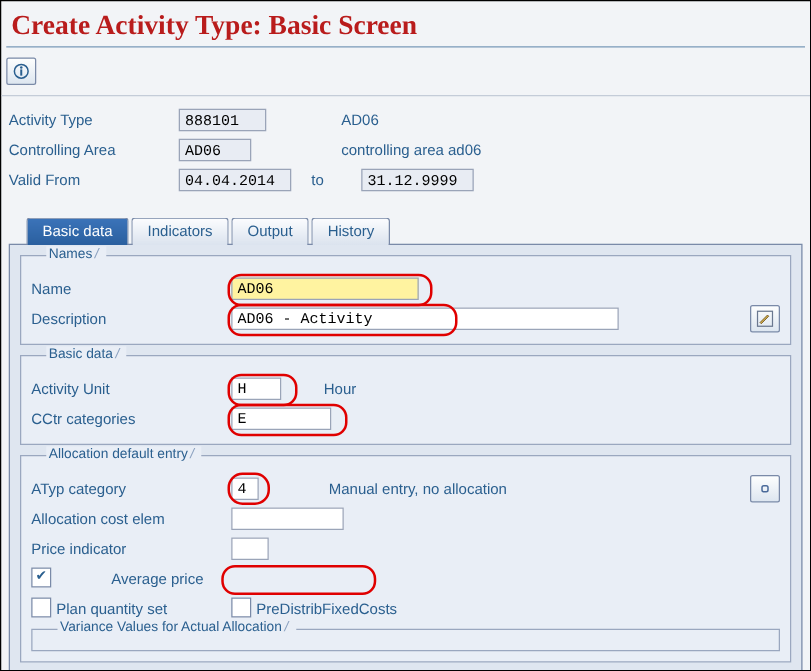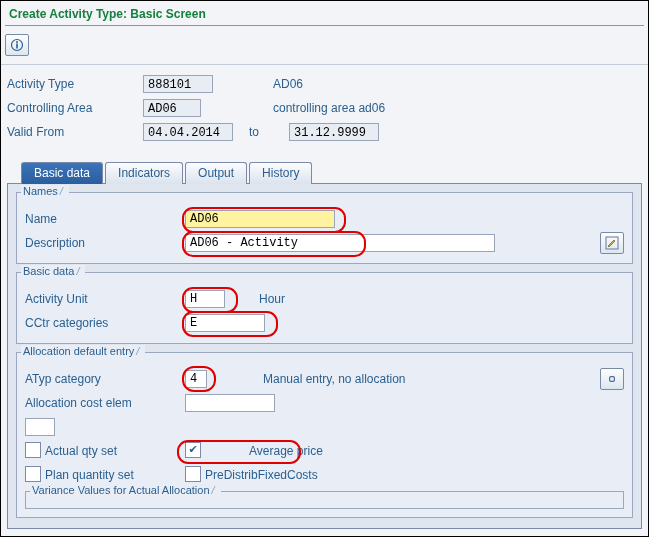--- a/index.html
+++ b/index.html
@@ -1,37 +1,37 @@
 <!DOCTYPE html>
 <html><head>
 <meta charset="utf-8">
 <style>
   html,body{margin:0;padding:0;font-family:Arial,Helvetica,sans-serif;font-size:12px;color:#000;background:#f2f4f7;}
   body{width:649px;height:537px;overflow:hidden;border:1px solid #000;box-sizing:border-box;position:relative;}
-  .title{font-family:Liberation Sans, sans-serif;font-size:12px;font-weight:bold;color:#15803d;padding:6px 8px 4px 8px;}
+  .title{font-family:Liberation Serif, serif;font-size:22px;font-weight:bold;color:#b91c1c;padding:6px 8px 4px 8px;}
   .rule{height:1px;background:#2a5f8f;margin:0 4px 6px 4px;opacity:.6;}
   .toolbar{padding:2px 4px 8px 4px;}
   .tool-btn{display:inline-block;width:22px;height:20px;border:1px solid #7a8aa8;background:linear-gradient(#fdfefe,#dde6f0);border-radius:2px;text-align:center;line-height:18px;cursor:pointer;}
   .tool-btn svg{vertical-align:middle;}
   .hdr-rule{height:1px;background:#c4ccd8;margin:0 0 6px 0;}
   .header-grid{padding:2px 6px 6px 6px;}
   .hdr-row{display:flex;align-items:center;height:22px;margin-bottom:2px;}
   .hdr-lab{width:136px;color:#2a5f8f;}
   .hdr-lab2{width:120px;color:#2a5f8f;padding-left:16px;}
   .inp{background:#fff;border:1px solid #9aa4b8;height:18px;line-height:18px;font-family:"Courier New",monospace;font-size:12px;padding:0 4px;box-sizing:border-box;}
   .ro{background:#e8ecf3;}
   .w70{width:70px;} .w58{width:58px;} .w90{width:90px;}
   
   .tabstrip{display:flex;align-items:flex-end;padding-left:20px;margin-top:10px;}
   .tab{border:1px solid #7a8aa8;border-bottom:none;background:linear-gradient(#fbfcfe,#dbe3ee);padding:3px 12px 4px 12px;margin-right:2px;border-radius:3px 3px 0 0;color:#2a5f8f;cursor:pointer;position:relative;top:1px;}
   .tab.sel{background:linear-gradient(#3b73b9,#2a5f9e);color:#fff;}
   .tab-body{margin:0 6px 0 6px;border:1px solid #7a8aa8;background:#dfe6f0;padding:8px 8px 8px 8px;height:346px;box-sizing:border-box;overflow:hidden;}
   
   .grp{border:1px solid #9aa7bf;background:#e9eef6;margin-bottom:8px;position:relative;padding:14px 8px 8px 8px;}
-  .grp-title{position:absolute;top:-8px;left:4px;background:#e9eef6;padding:0 6px 0 2px;color:#2a5f8f;font-size:11px;}
+  .grp-title{position:absolute;top:-8px;left:20px;background:#e9eef6;padding:0 6px 0 2px;color:#2a5f8f;font-size:11px;}
   .grp-title:after{content:"";}
   .slash{color:#8aa0bf;font-style:italic;padding-left:2px;}
   .frow{display:flex;align-items:center;height:24px;}
   .flab{width:160px;color:#2a5f8f;}
   .desc{color:#2a5f8f;padding-left:34px;}
   .cb{width:14px;height:14px;border:1px solid #7a8aa8;background:#fff;display:inline-block;vertical-align:middle;margin-right:4px;text-align:center;line-height:12px;font-size:11px;position:relative;top:-1px;}
   .cb.checked:before{content:"✔";color:#2a5f8f;font-size:11px;}
   
   .hl{position:absolute;border:2px solid #e00000;border-radius:11px;pointer-events:none;}
   
@@ -131,27 +131,24 @@
         <svg width="14" height="14" viewBox="0 0 14 14">
             <path d="M4 6a2 2 0 0 1 2-2h1v1.2H6A.8.8 0 0 0 5.2 6v2A.8.8 0 0 0 6 8.8h1V10H6a2 2 0 0 1-2-2Z M10 8a2 2 0 0 1-2 2H7V8.8h1A.8.8 0 0 0 8.8 8V6A.8.8 0 0 0 8 5.2H7V4h1a2 2 0 0 1 2 2Z" fill="#4a6a9a"></path>
           </svg>
       </span>
     </div>
     <div class="frow">
       <span class="flab">Allocation cost elem</span>
       <input class="inp" style="width: 90px;" value="">
     </div>
     <div class="frow">
+      <span class="flab">Price indicator</span>
       <input class="inp" style="width: 30px;" value="">
     </div>
     <div class="frow" style="position:relative;">
-      <span style="width:160px;display:flex;align-items:center;">
-        <span class="cb"></span>
-        <span style="color:#2a5f8f;">Actual qty set</span>
-      </span>
       <span style="display:flex;align-items:center;gap:44px;">
         <span class="cb checked"></span>
         <span style="color:#2a5f8f;">Average price</span>
       </span>
       <span class="hl" style="left:152px;top:1px;width:120px;height:20px;"></span>
     </div>
     <div class="frow">
       <span style="width:160px;display:flex;align-items:center;">
         <span class="cb"></span>
         <span style="color:#2a5f8f;">Plan quantity set</span>

